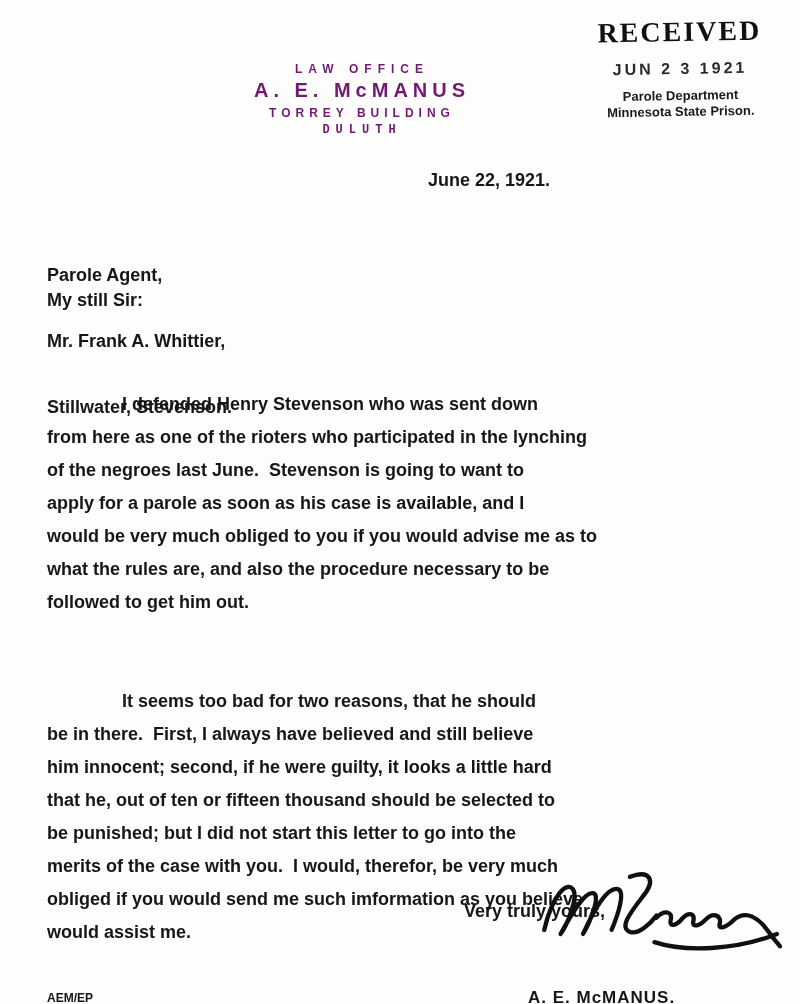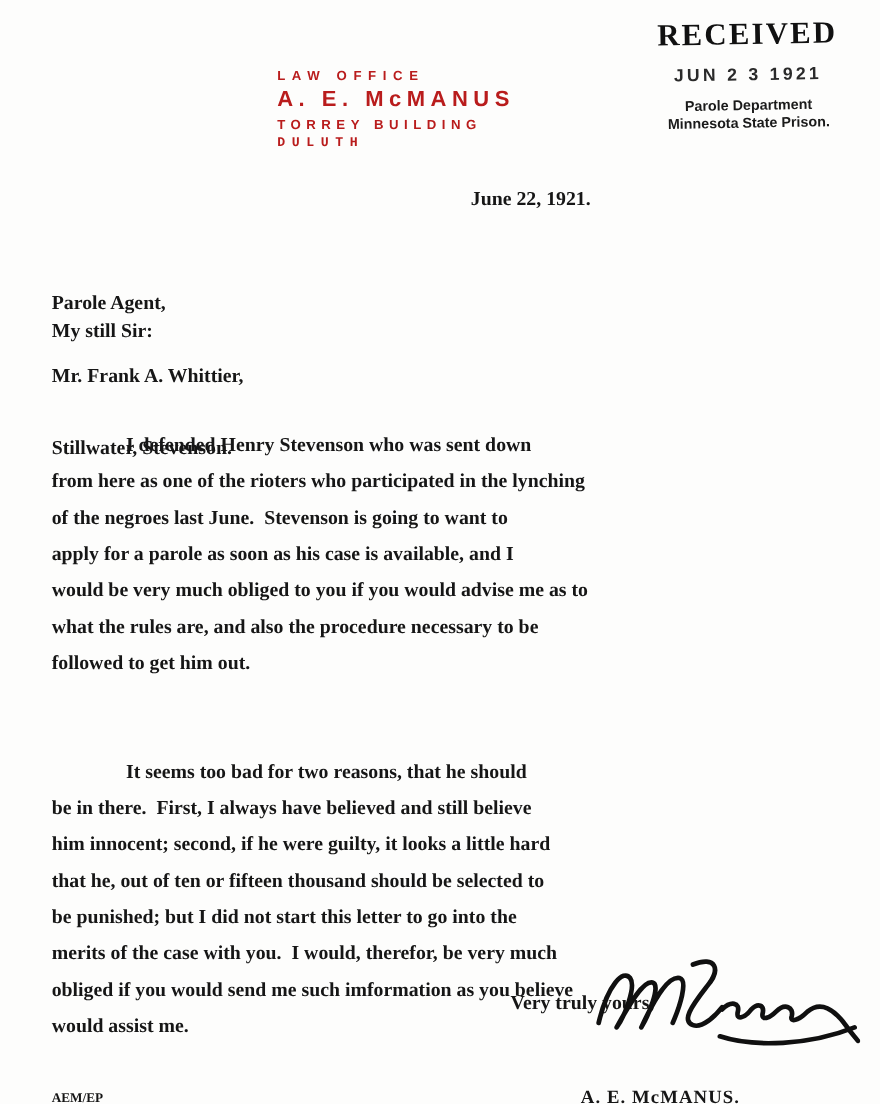--- a/index.html
+++ b/index.html
@@ -7,22 +7,23 @@
     position:relative;
     width:800px;height:1004px;
     margin:0 auto;
     background:#fdfdfc;
     overflow:hidden;
     color:#151515;
   }
   
   .letterhead{
     position:absolute;left:252px;top:62px;width:220px;
+    text-align:center;
     font-family:"Liberation Sans",sans-serif;
-    font-weight:bold;color:#b91c1c;
+    font-weight:bold;color:#701a75;
   }
   .lh-1{font-size:12px;letter-spacing:6px;}
   .lh-2{font-size:20px;letter-spacing:5px;margin-top:3px;}
   .lh-3{font-size:12px;letter-spacing:5px;margin-top:4px;}
   .lh-4{font-size:12px;letter-spacing:6px;margin-top:3px;font-family:Liberation Mono, monospace;}
   
   .stamp{
     position:absolute;left:566px;top:16px;width:228px;
     text-align:center;color:#111;
     transform:rotate(-1deg);
@@ -36,21 +37,21 @@
     font-weight:bold;font-size:16px;letter-spacing:3px;
     margin-top:12px;color:#2a2a2a;
   }
   .stamp-dept{
     font-family:"Liberation Sans",sans-serif;
     font-weight:bold;font-size:13px;line-height:16px;
     margin-top:10px;color:#1a1a1a;
   }
   
   .tw{
-    font-family:Liberation Serif, serif;
+    font-family:Liberation Sans, sans-serif;
     font-weight:bold;color:#161616;
     white-space:pre-wrap;
   }
   .date-line{position:absolute;left:428px;top:170px;font-size:18px;}
   .recipient{position:absolute;left:47px;top:220px;font-size:18px;line-height:22px;}
   .salutation{position:absolute;left:47px;top:290px;font-size:18px;}
   .body-text{position:absolute;left:47px;top:322px;width:722px;font-size:18px;line-height:33px;}
   .body-text div{white-space:pre-wrap;}
   .valediction{position:absolute;left:464px;top:860px;font-size:18px;margin-top:41px;}
   .typed-name{position:absolute;left:528px;top:988px;font-size:17px;letter-spacing:1px;}

